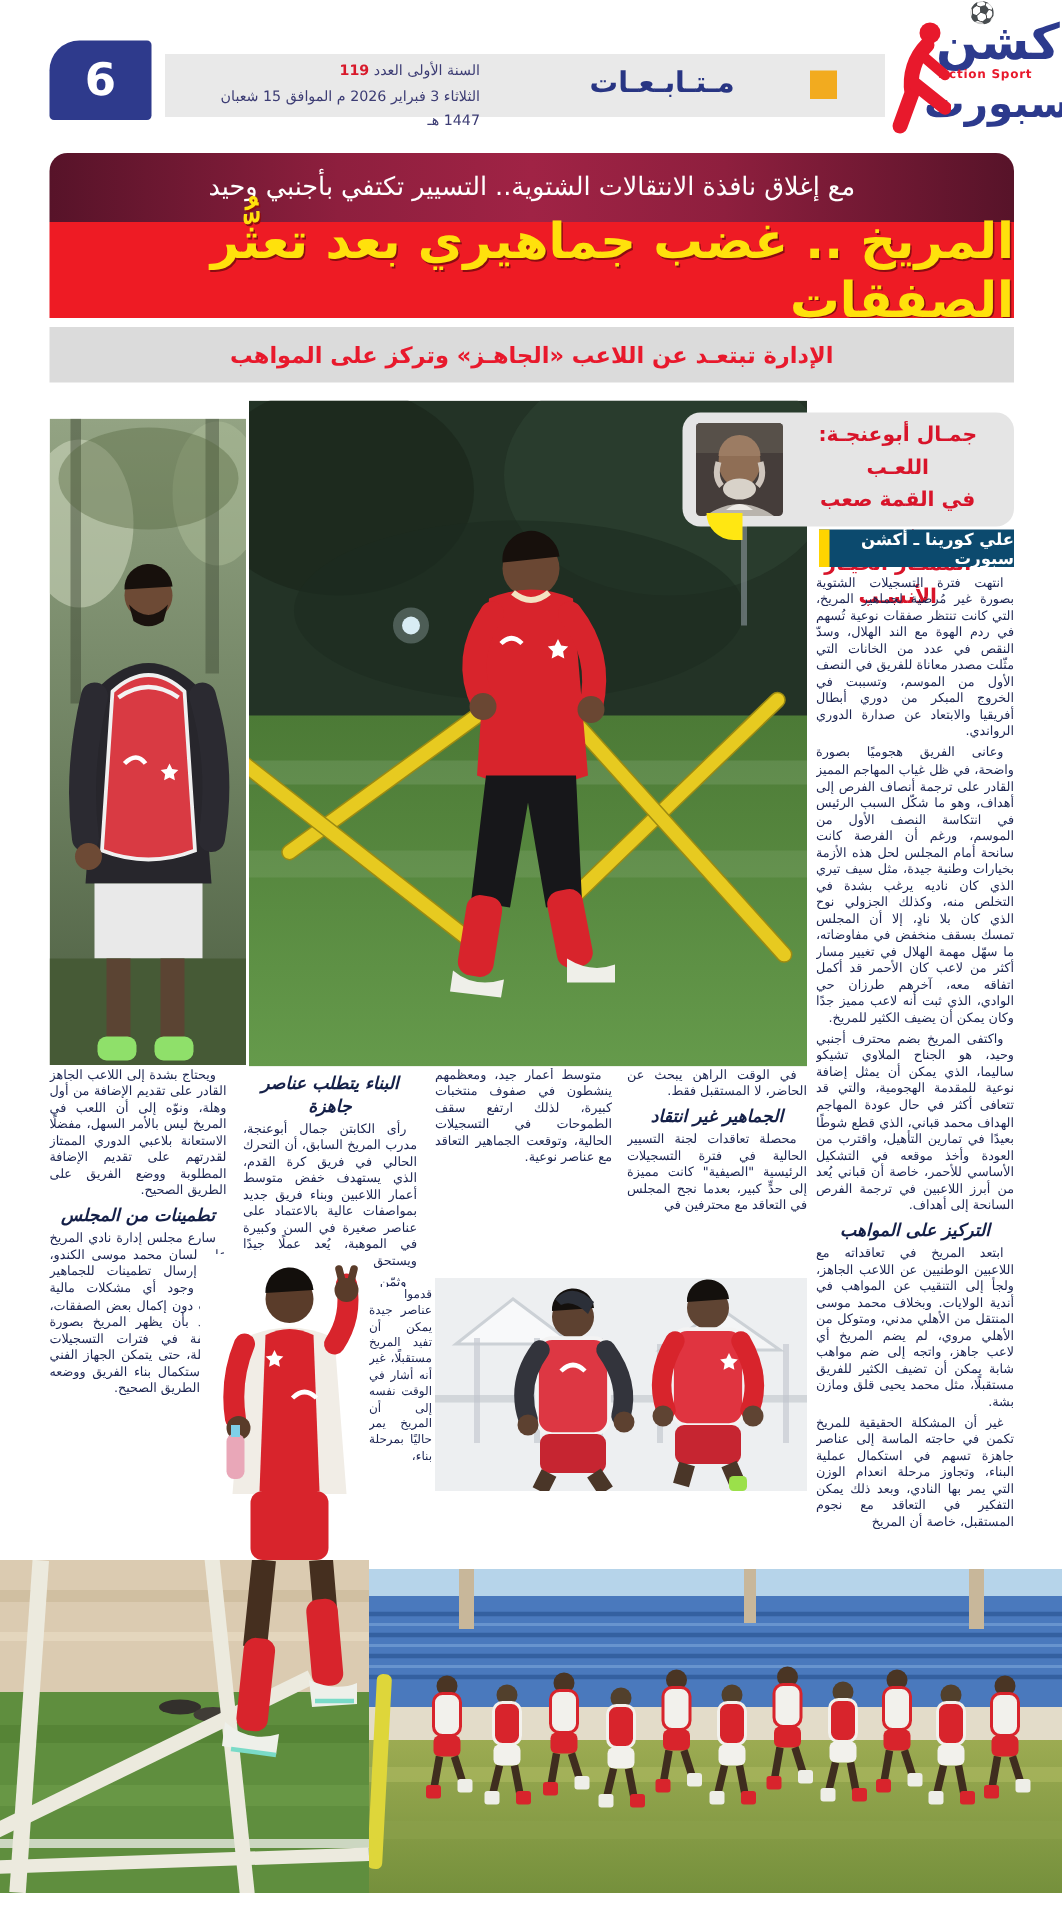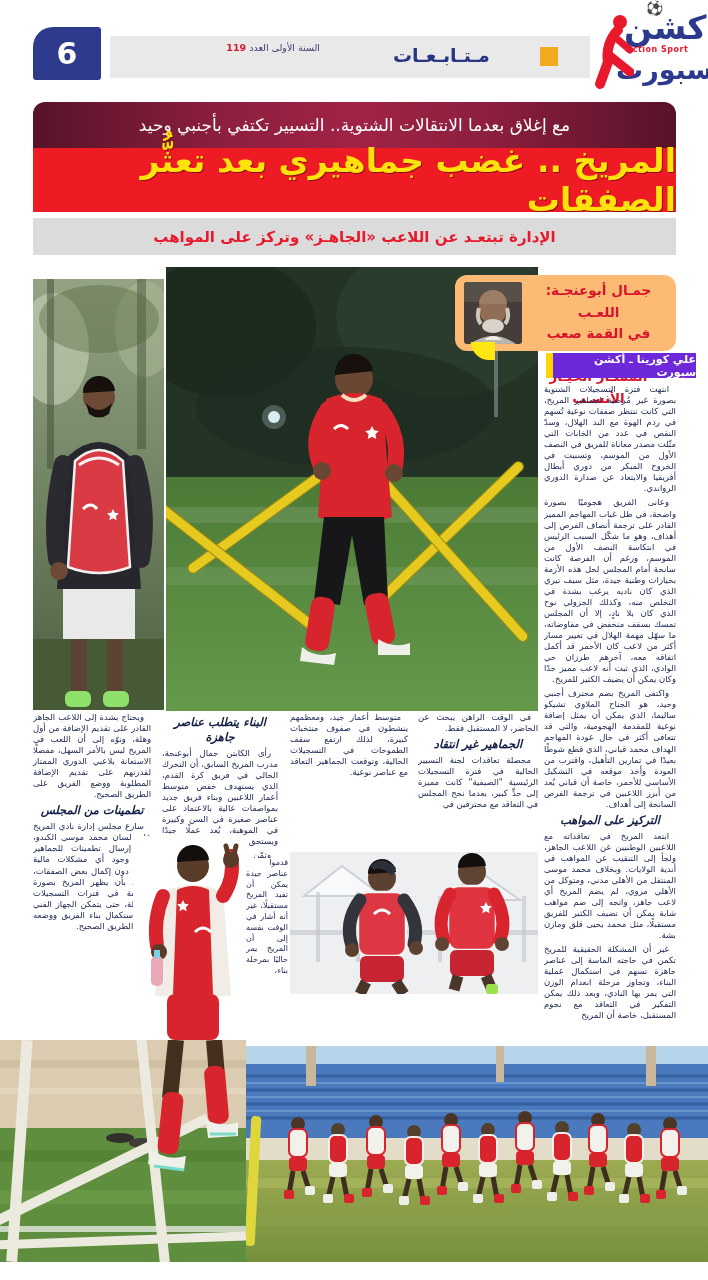--- a/index.html
+++ b/index.html
@@ -33,28 +33,28 @@
             font-size:33px;font-weight:bold;display:flex;align-items:center;justify-content:center;
             text-shadow:1px 1px 0 #8a0d12;}
   .subhead{left:33px;top:218px;width:643px;height:37px;background:#dbdbdb;color:#e8192c;
            font-size:15px;font-weight:bold;display:flex;align-items:center;justify-content:center;}
 
   
   .photo{overflow:hidden;}
   .photo svg{display:block;}
 
   
-  .quotebox{left:455px;top:275px;width:221px;height:76px;background:#fdba74;border-radius:12px;}
+  .quotebox{left:455px;top:275px;width:221px;height:76px;background:#e5e5e5;border-radius:12px;}
   .quotebox::after{content:"";position:absolute;left:16px;bottom:-9px;width:24px;height:18px;
                    background:#ffe712;border-radius:0 0 0 22px;}
   .quote-portrait{position:absolute;left:9px;top:7px;width:58px;height:62px;overflow:hidden;border-radius:3px;}
   .quote-text{position:absolute;right:8px;left:74px;top:5px;color:#d8142a;font-weight:bold;
               font-size:13.5px;line-height:1.6;text-align:center;}
-  .byline{left:546px;top:353px;width:130px;height:25px;background:#6d28d9;display:flex;
-          align-items:center;justify-content:center;color:#fff;font-size:11px;font-weight:bold;padding-left:20px;}
+  .byline{left:546px;top:353px;width:130px;height:25px;background:#0c4a6e;display:flex;
+          align-items:center;justify-content:center;color:#fff;font-size:11px;font-weight:bold;}
   .byline-accent{position:absolute;left:0;top:0;width:7px;height:25px;background:#ffd400;}
 
   
   .col{color:#1c2552;font-size:8.5px;line-height:1.3;text-align:justify;overflow:hidden;}
   .col p{margin:0 0 3px 0;text-indent:7px;}
   .col h3{margin:3px 0 3px 0;font-size:11.5px;text-align:center;color:#152048;font-style:italic;}
   .colmain{left:544px;top:384px;width:132px;height:660px;}
   .colband2{left:418px;top:712px;width:120px;height:171px;}
   .colband3{left:290px;top:712px;width:118px;height:140px;}
   .colband4{left:162px;top:712px;width:116px;height:146px;}
@@ -69,39 +69,40 @@
 
   <div class="abs pagenum">6</div>
 
   <div class="abs headerbar"></div>
 
   <div class="abs dateblock">
     <div>
       <span>السنة الأولى العدد</span>
       <span class="rednum">119</span>
     </div>
+    <div>الثلاثاء 3 فبراير 2026 م الموافق 15 شعبان 1447 هـ</div>
   </div>
 
   <div class="abs sectionlabel">مـتـابـعـات</div>
   <div class="abs sq-yellow"></div>
 
   <div class="abs logo">
     <div class="logo-ball">⚽</div>
     <div class="logo-ar1">أكشن</div>
     <div class="logo-en">Action Sport</div>
     <div class="logo-ar2">سبورت</div>
     <svg class="logo-figure" width="48" height="80" viewBox="0 0 48 80">
       <circle cx="34" cy="10" r="7" fill="#e8192c"></circle>
       <path d="M32,18 C24,26 20,38 22,50 L14,72" stroke="#e8192c" stroke-width="10" fill="none" stroke-linecap="round"></path>
       <path d="M24,44 L44,60" stroke="#e8192c" stroke-width="9" stroke-linecap="round"></path>
       <path d="M30,26 L44,38" stroke="#e8192c" stroke-width="7" stroke-linecap="round"></path>
     </svg>
   </div>
 
-  <div class="abs kicker">مع إغلاق بعدما الانتقالات الشتوية.. التسيير تكتفي بأجنبي وحيد</div>
+  <div class="abs kicker">مع إغلاق نافذة الانتقالات الشتوية.. التسيير تكتفي بأجنبي وحيد</div>
   <div class="abs headline">المريخ .. غضب جماهيري بعد تعثُّر الصفقات</div>
   <div class="abs subhead">الإدارة تبتعـد عن اللاعب «الجاهـز» وتركز على المواهب</div>
 
   <div class="abs photo" style="left:33px;top:279px;width:131px;height:431px">
     <svg width="131" height="431" viewBox="0 0 131 431" preserveAspectRatio="none">
       <defs>
         <linearGradient id="gA" x1="0" y1="0" x2="0" y2="1">
           <stop offset="0" stop-color="#93a383"></stop>
             <stop offset=".55" stop-color="#6d8060"></stop>
           <stop offset="1" stop-color="#4c5e41"></stop>

